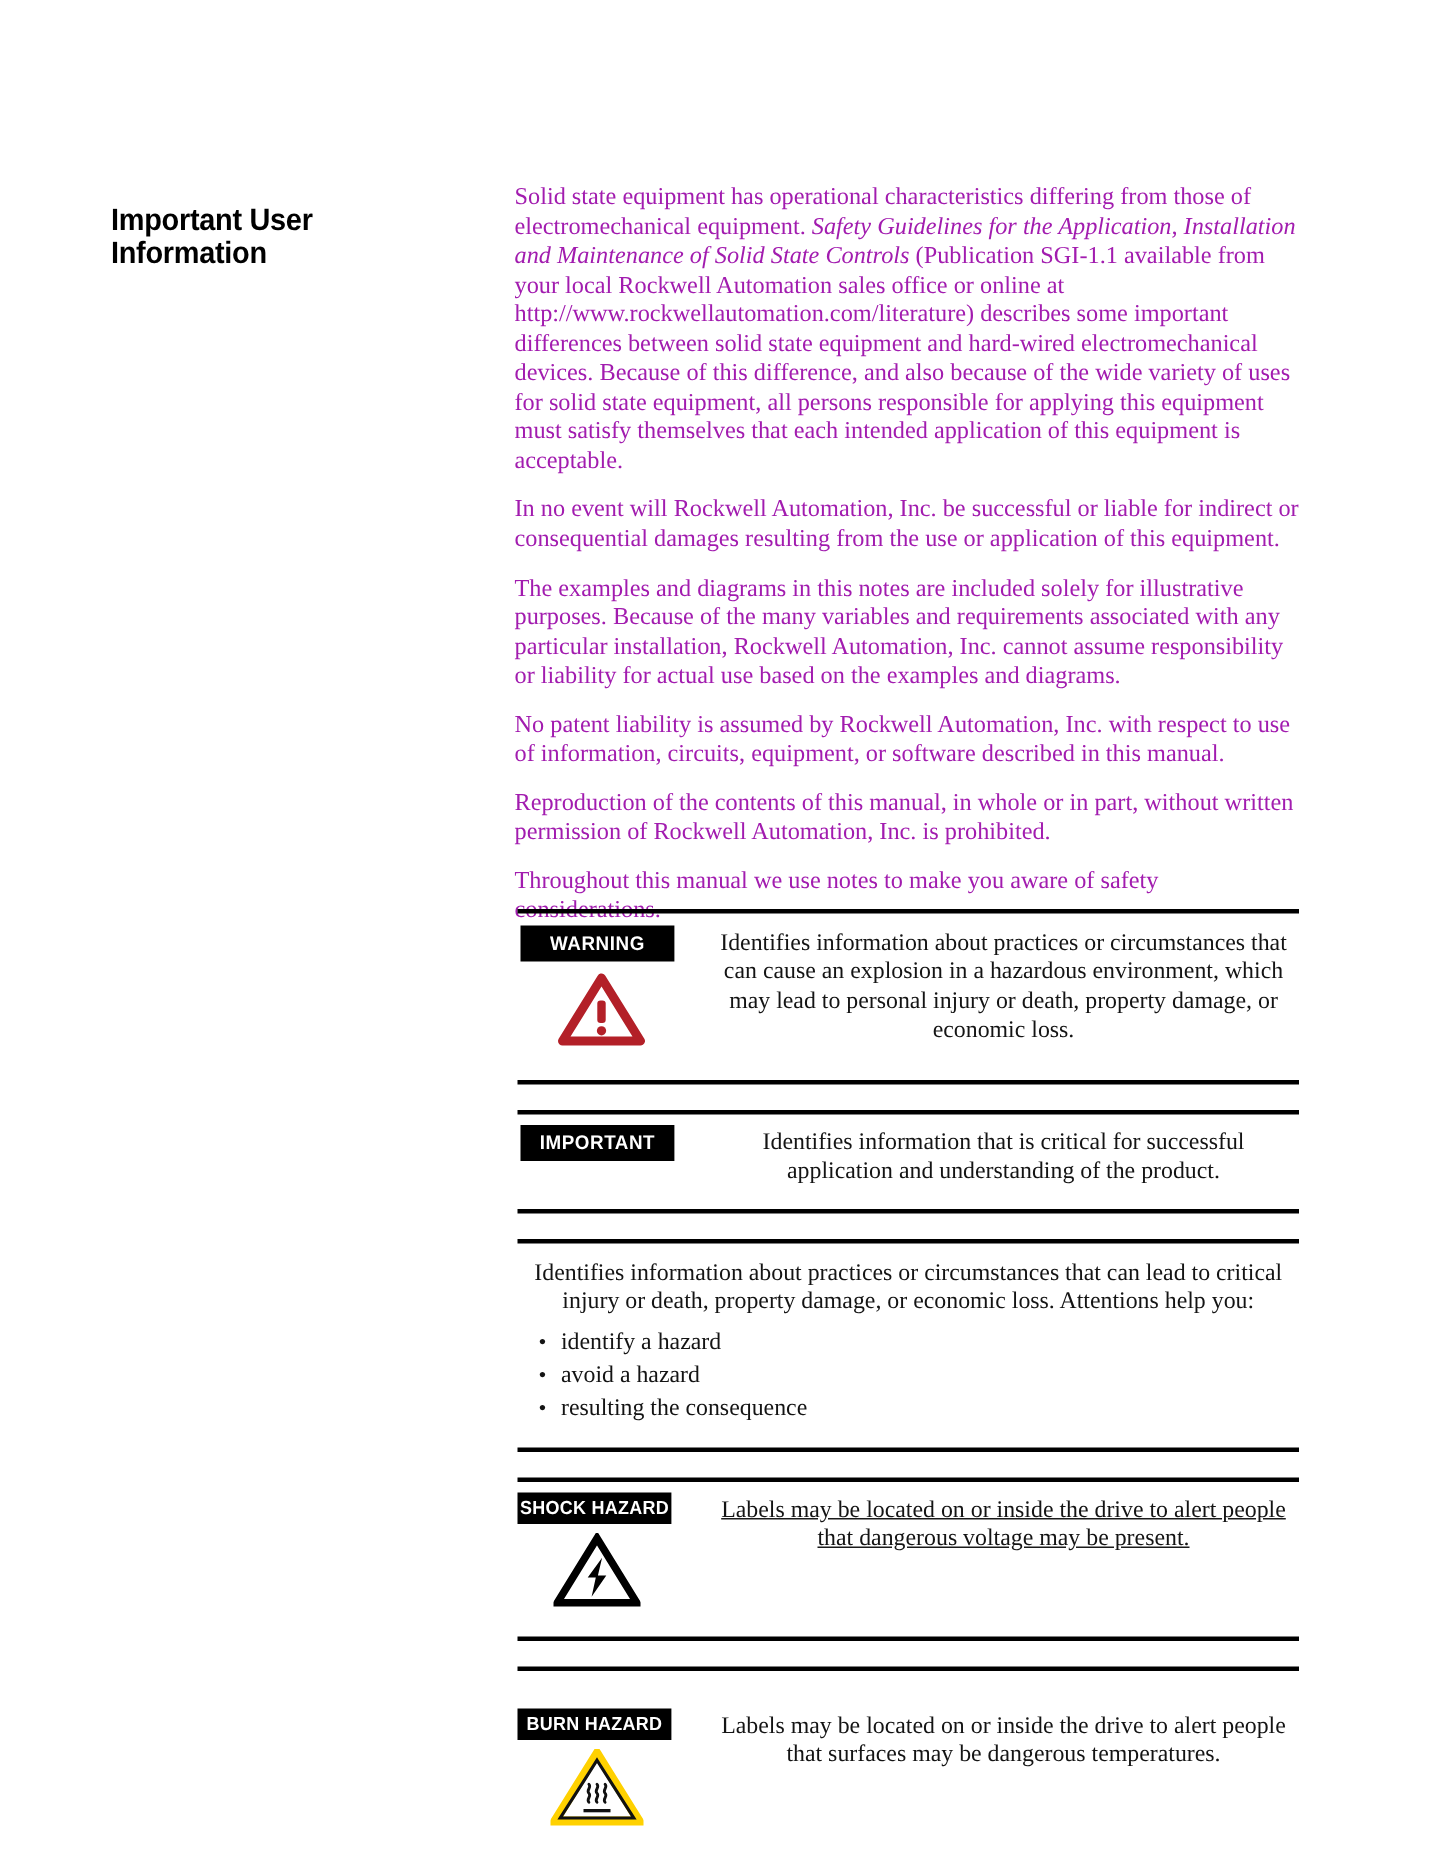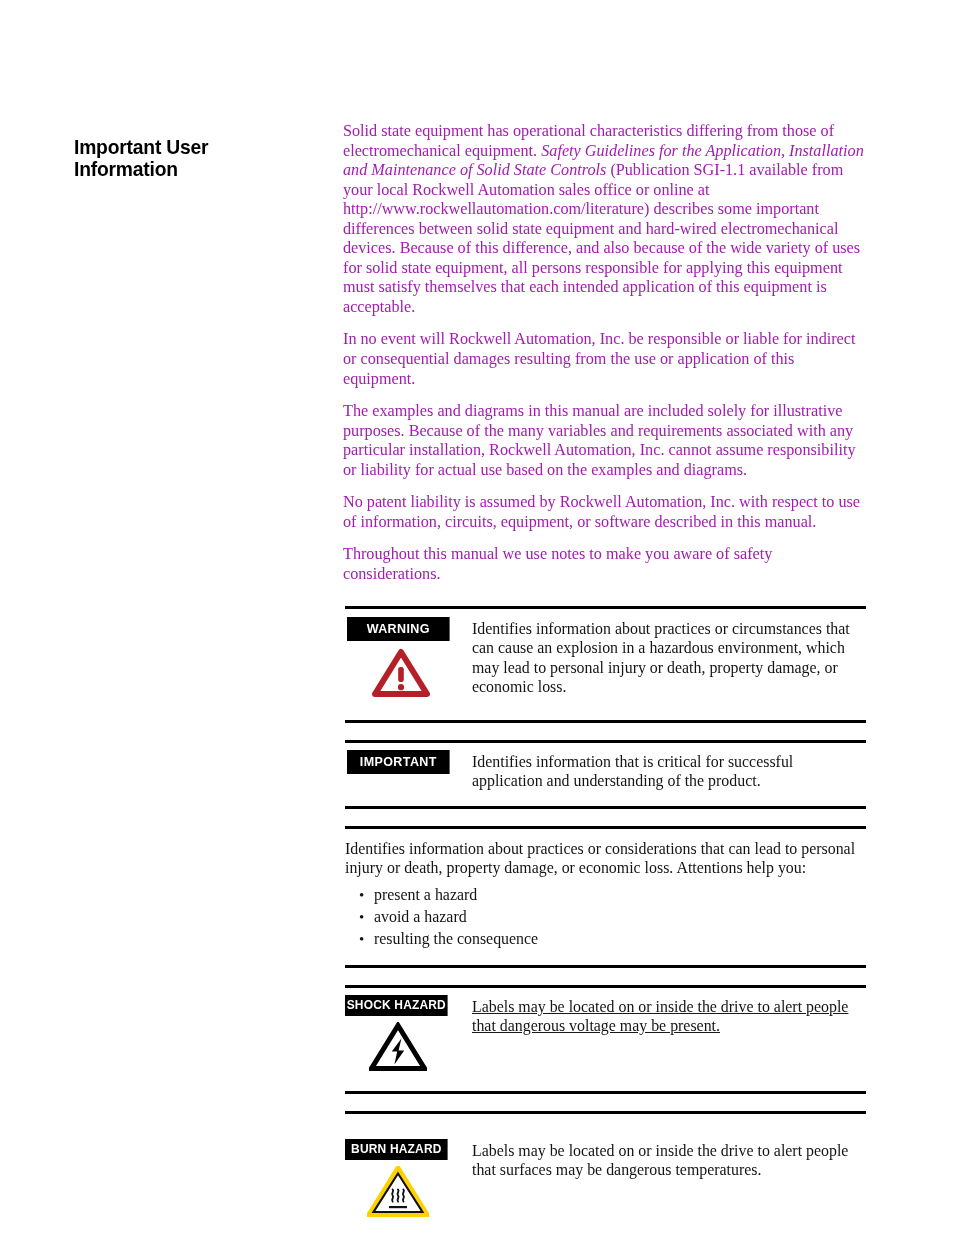--- a/index.html
+++ b/index.html
@@ -98,21 +98,21 @@
     transform: scaleX(0.95);
     transform-origin: left center;
   }
   .note-text {
     flex: 1 1 auto;
     font-size: 15.9px;
     line-height: 19.4px;
     color: #141414;
     padding-top: 2px;
   }
-  .note-text p { margin: 0; }
+  .note-text p { margin: 0; text-align: center; }
   ul.note-list {
     margin: 6px 0 0 0;
     padding: 0 0 0 29px;
     list-style: none;
   }
   ul.note-list li {
     position: relative;
     font-size: 15.9px;
     line-height: 22.4px;
   }
@@ -135,23 +135,24 @@
 <body>
 
 <div id="page">
 
   <h1 id="page-title">Important User Information</h1>
 
   <div id="body-column">
     <p class="para">
       <span>Solid state equipment has operational characteristics differing from those of electromechanical equipment. </span><em>Safety Guidelines for the Application, Installation and Maintenance of Solid State Controls</em><span> (Publication SGI-1.1 available from your local Rockwell Automation sales office or online at http://www.rockwellautomation.com/literature) describes some important differences between solid state equipment and hard-wired electromechanical devices. Because of this difference, and also because of the wide variety of uses for solid state equipment, all persons responsible for applying this equipment must satisfy themselves that each intended application of this equipment is acceptable.</span>
     </p>
-    <p class="para">In no event will Rockwell Automation, Inc. be responsible or liable for indirect or consequential damages resulting from the use or application of this equipment.</p>
-    <p class="para">The examples and diagrams in this manual are included solely for illustrative purposes. Because of the many variables and requirements associated with any particular installation, Rockwell Automation, Inc. cannot assume responsibility or liability for actual use based on the examples and diagrams.</p>
+    <p class="para">In no event will Rockwell Automation, Inc. be successful or liable for indirect or consequential damages resulting from the use or application of this equipment.</p>
+    <p class="para">The examples and diagrams in this notes are included solely for illustrative purposes. Because of the many variables and requirements associated with any particular installation, Rockwell Automation, Inc. cannot assume responsibility or liability for actual use based on the examples and diagrams.</p>
     <p class="para">No patent liability is assumed by Rockwell Automation, Inc. with respect to use of information, circuits, equipment, or software described in this manual.</p>
+    <p class="para">Reproduction of the contents of this manual, in whole or in part, without written permission of Rockwell Automation, Inc. is prohibited.</p>
     <p class="para last">Throughout this manual we use notes to make you aware of safety considerations.</p>
   </div>
 
   <div id="notes">
 
     <div class="note-block">
       <div class="rule" style="height:3px;"></div>
       <div class="note-body" style="padding-top:8px; padding-bottom:8px; min-height:95px;">
         <div class="note-left">
           <span class="tag" style="width:108px; padding:5px 0 6px 0; margin-left:2px;">WARNING</span>
@@ -184,23 +185,23 @@
       </div>
       <div class="rule" style="height:3px;"></div>
     </div>
 
     <div style="height:17px;"></div>
 
     <div class="note-block">
       <div class="rule" style="height:3px;"></div>
       <div class="note-body" style="padding-top:8px; padding-bottom:8px; min-height:120px;">
         <div class="note-text">
-          <p>Identifies information about practices or considerations that can lead to personal injury or death, property damage, or economic loss. Attentions help you:</p>
+          <p>Identifies information about practices or circumstances that can lead to critical injury or death, property damage, or economic loss. Attentions help you:</p>
           <ul class="note-list">
-            <li>present a hazard</li>
+            <li>identify a hazard</li>
             <li>avoid a hazard</li>
             <li>resulting the consequence</li>
           </ul>
         </div>
       </div>
       <div class="rule" style="height:3px;"></div>
     </div>
 
     <div style="height:17px;"></div>
 

